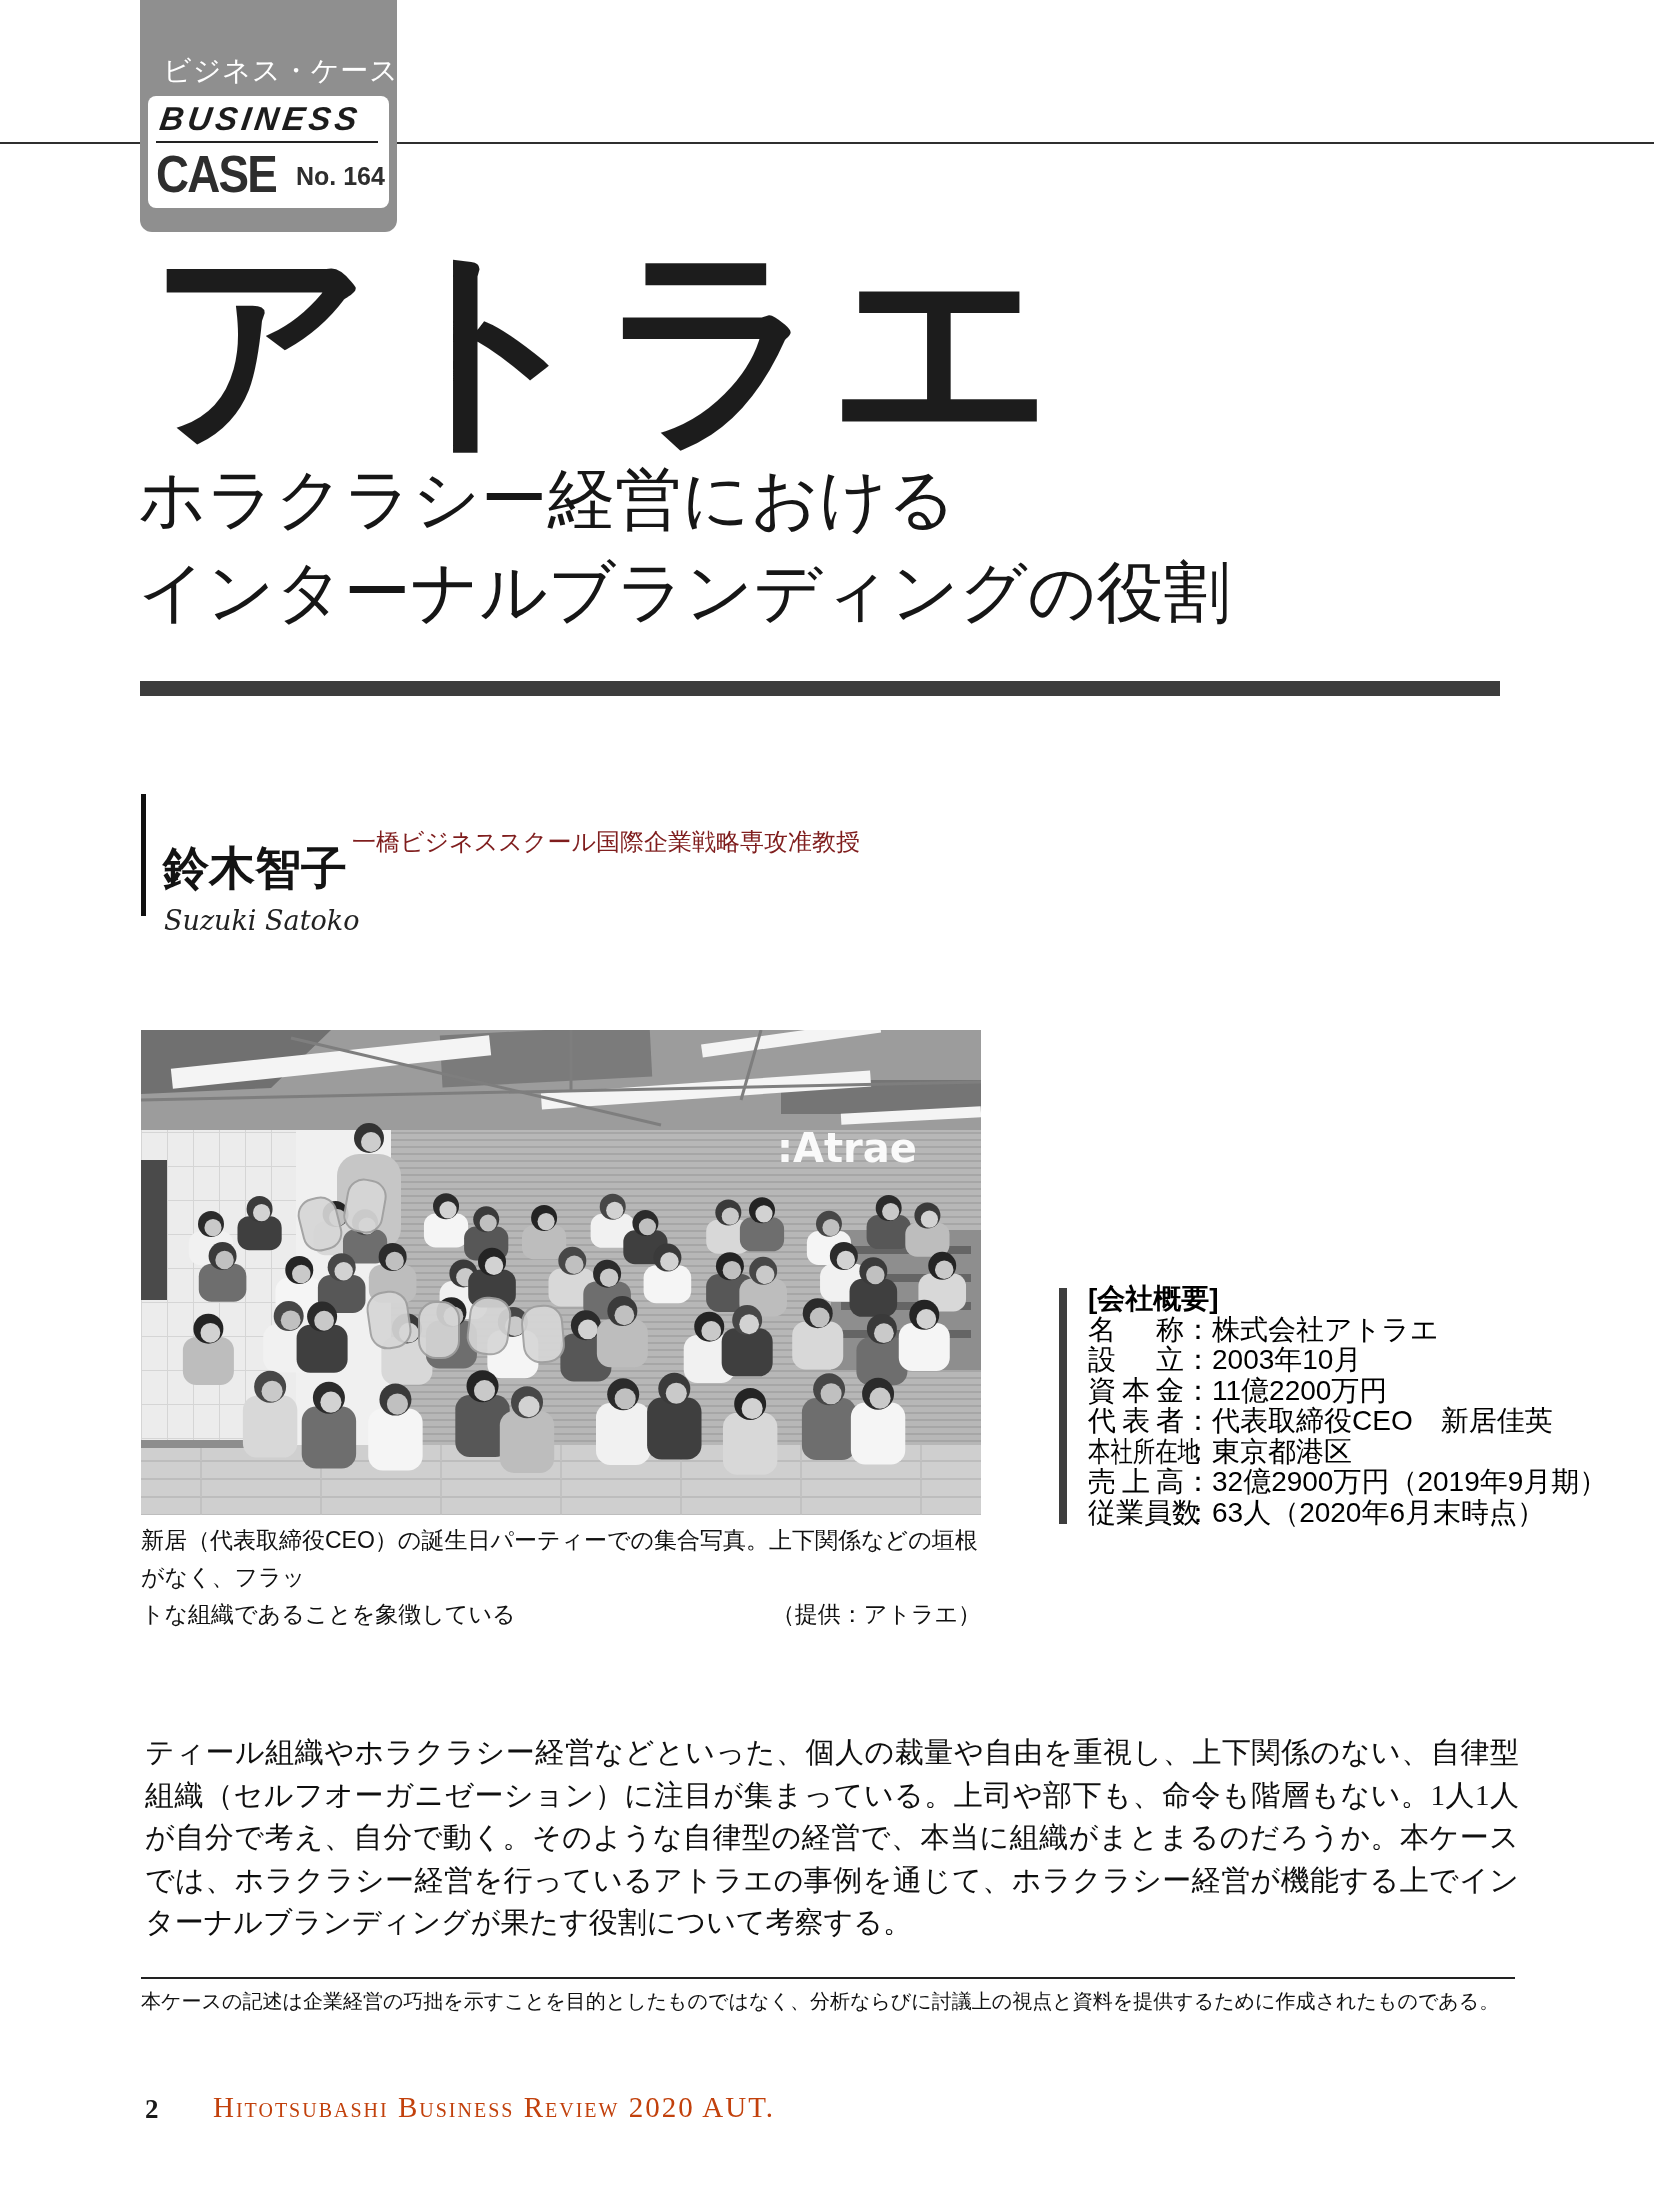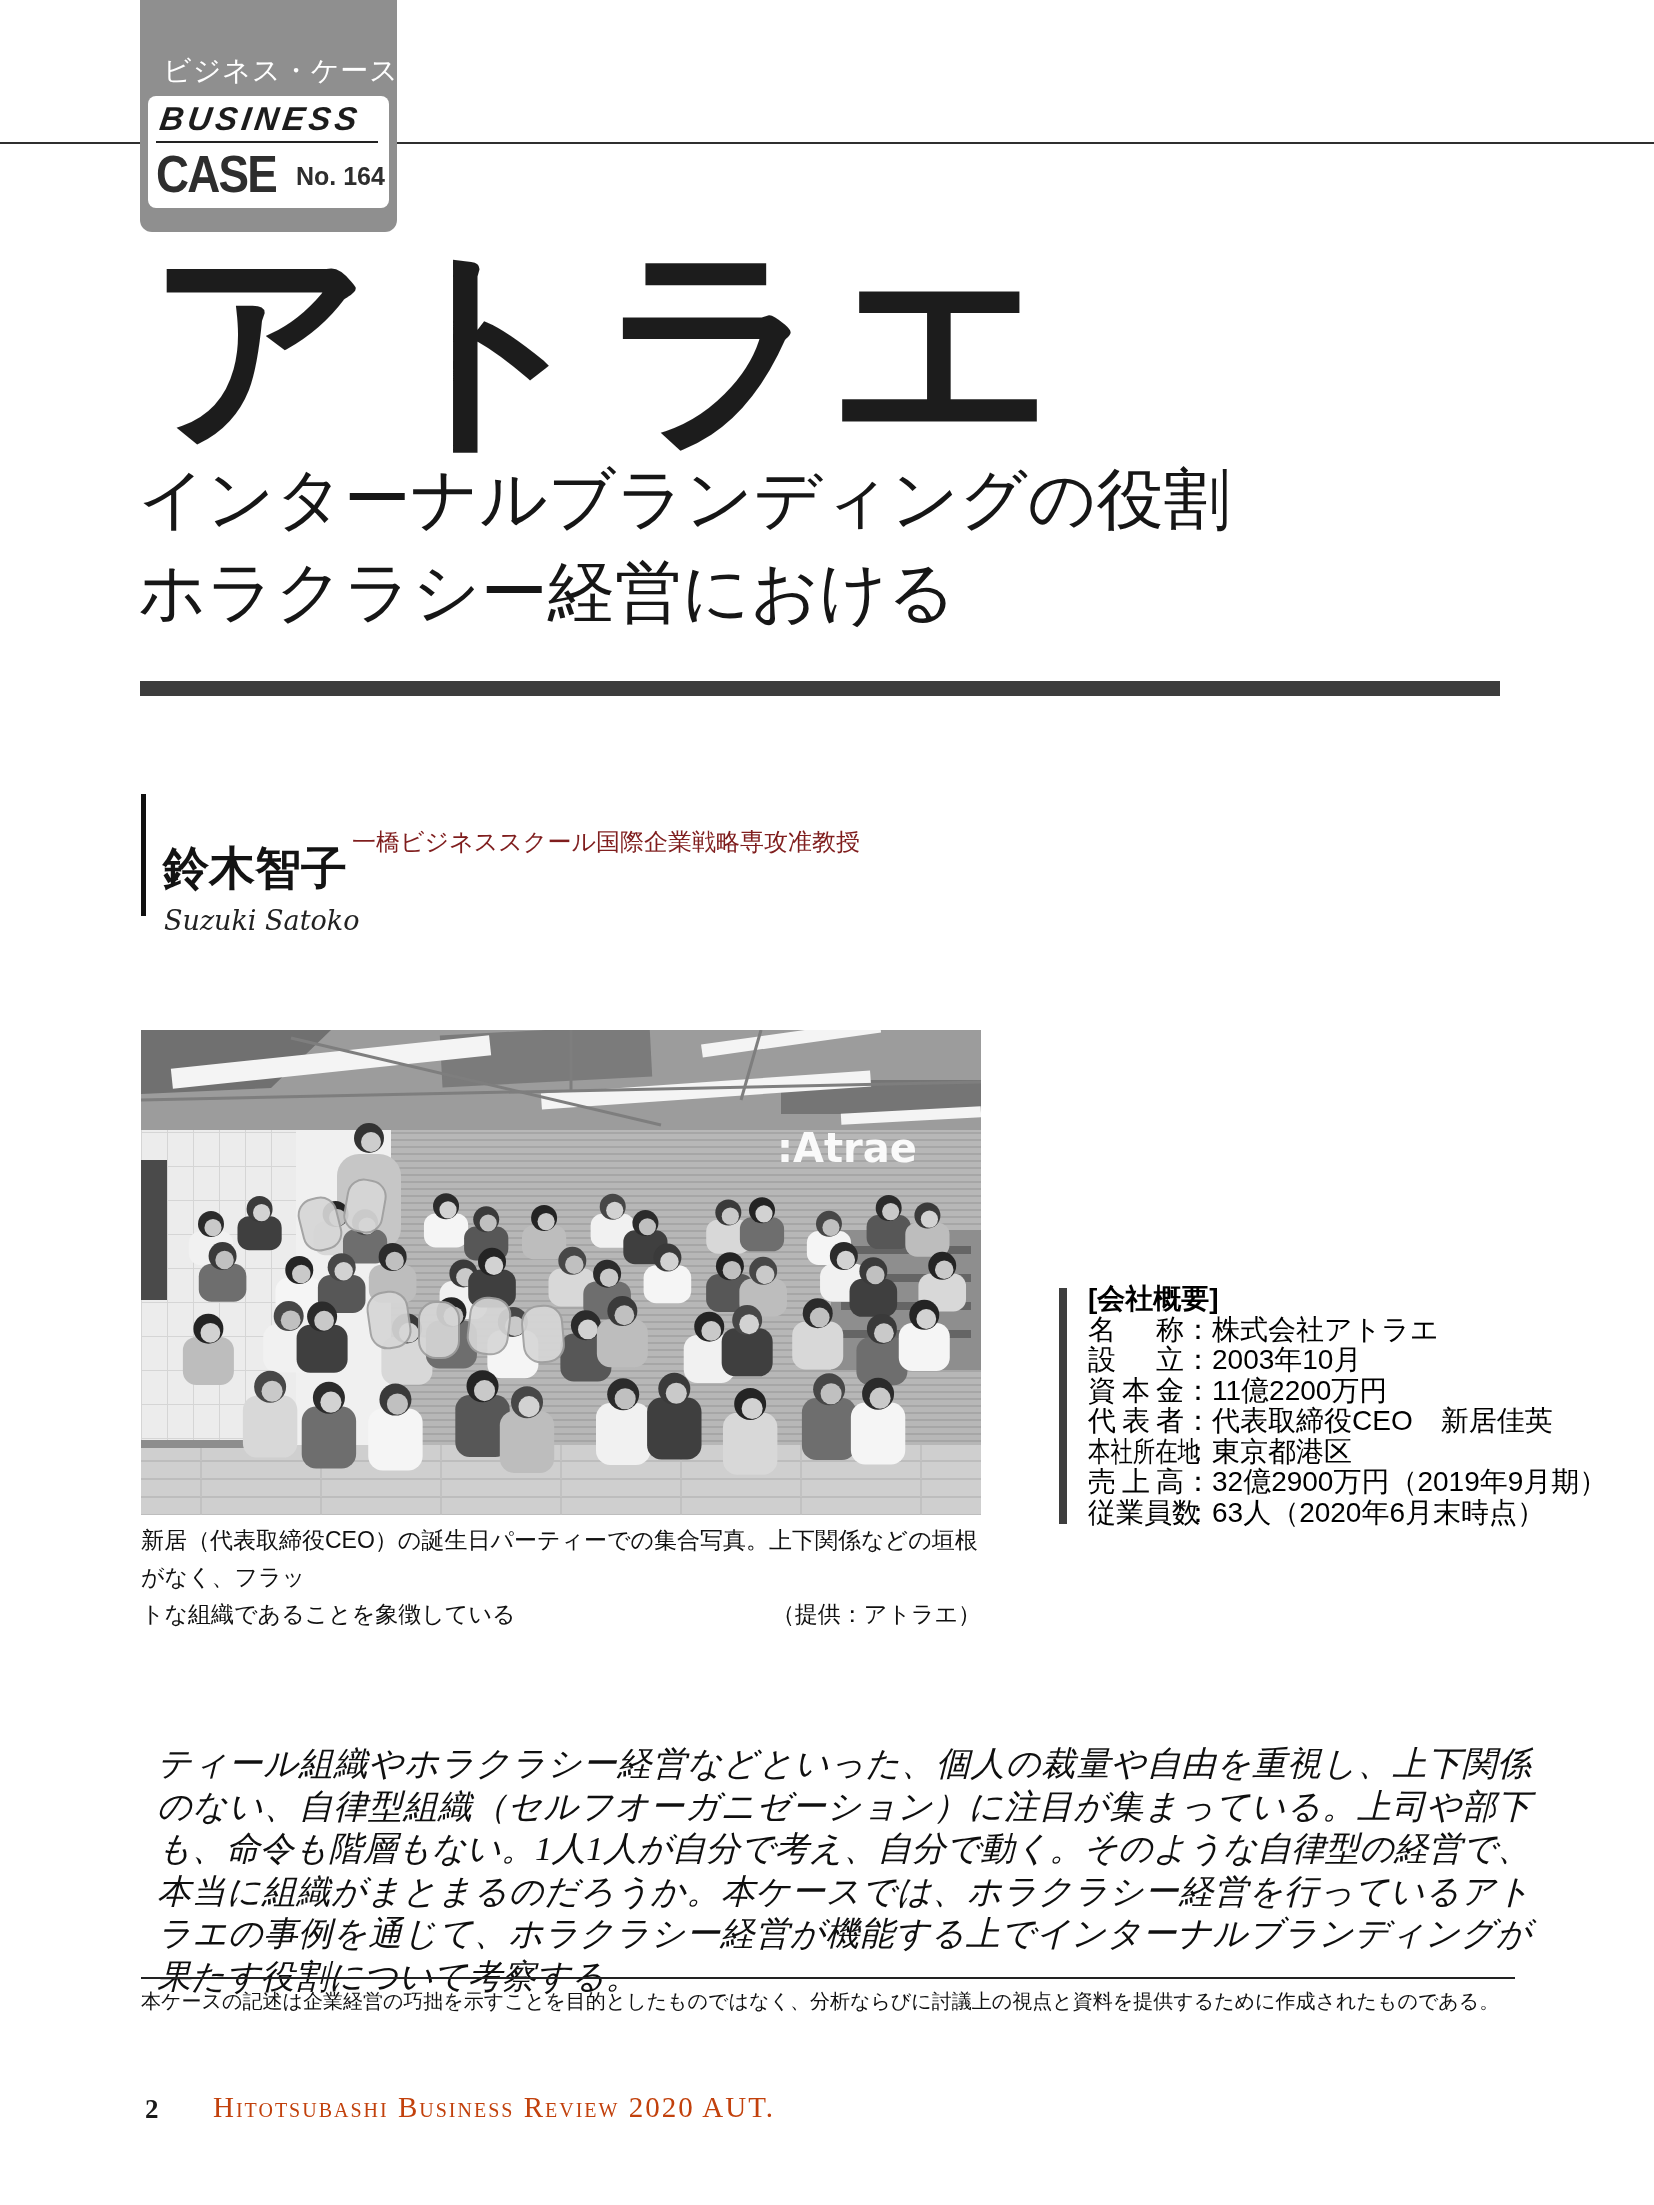--- a/index.html
+++ b/index.html
@@ -39,22 +39,22 @@
   #caption .credit{float:right;}
   
   #company{position:absolute;left:1059px;top:1284px;width:440px;}
   #company-rule{position:absolute;left:0;top:4px;width:8px;height:236px;background:#3e3e3e;}
   #company-content{margin-left:29px;font-size:28px;line-height:30.5px;color:#000000;}
   #company-heading{font-weight:bold;}
   .co-label{display:inline-block;width:96px;text-align:justify;text-align-last:justify;white-space:nowrap;vertical-align:top;}
   .co-label.squeeze{transform:scaleX(.8);transform-origin:0 50%;text-align-last:left;}
   .co-row{white-space:nowrap;}
   
-  #body-text{position:absolute;left:141px;top:1727px;width:1374px;font-size:34px;line-height:42.5px;
-    font-family:"Liberation Serif","DejaVu Serif",serif;color:#0f0f0f;text-align:justify;margin:16px;font-style:italic;}
+  #body-text{position:absolute;left:141px;top:1727px;width:1374px;font-size:29px;line-height:42.5px;
+    font-family:"Liberation Serif","DejaVu Serif",serif;color:#0f0f0f;text-align:justify;margin:4px;}
   
   #foot-rule{position:absolute;left:141px;top:1977px;width:1374px;height:2px;background:#222;}
   #footnote{position:absolute;left:141px;top:1988px;width:1374px;font-size:20px;color:#101010;white-space:nowrap;}
   
   #page-number{position:absolute;left:145px;top:2094px;font-size:27px;font-weight:bold;
     font-family:"Liberation Serif","DejaVu Serif",serif;color:#1a1a1a;}
   #journal-line{position:absolute;left:213px;top:2091px;font-size:29px;letter-spacing:2px;
     font-variant:small-caps;font-family:"Liberation Serif","DejaVu Serif",serif;color:#c2410c;white-space:nowrap;}
 </style>
 </head>
@@ -70,22 +70,22 @@
       <div id="logo-business">BUSINESS</div>
       <div id="logo-underline"></div>
       <div id="logo-case">CASE</div>
       <div id="logo-no">No. 164</div>
     </div>
   </div>
 
   <h1 id="main-title">アトラエ</h1>
 
   <div id="subtitle">
+    <div>ホラクラシー経営における</div>
     <div>インターナルブランディングの役割</div>
-    <div>ホラクラシー経営における</div>
   </div>
 
   <div id="title-bar"></div>
 
   <div id="author-rule"></div>
   <div id="author-name">鈴木智子</div>
   <div id="author-affil">一橋ビジネススクール国際企業戦略専攻准教授</div>
   <div id="author-roman">Suzuki Satoko</div>
 
   <svg id="photo" viewBox="0 0 840 485" xmlns="http://www.w3.org/2000/svg">

